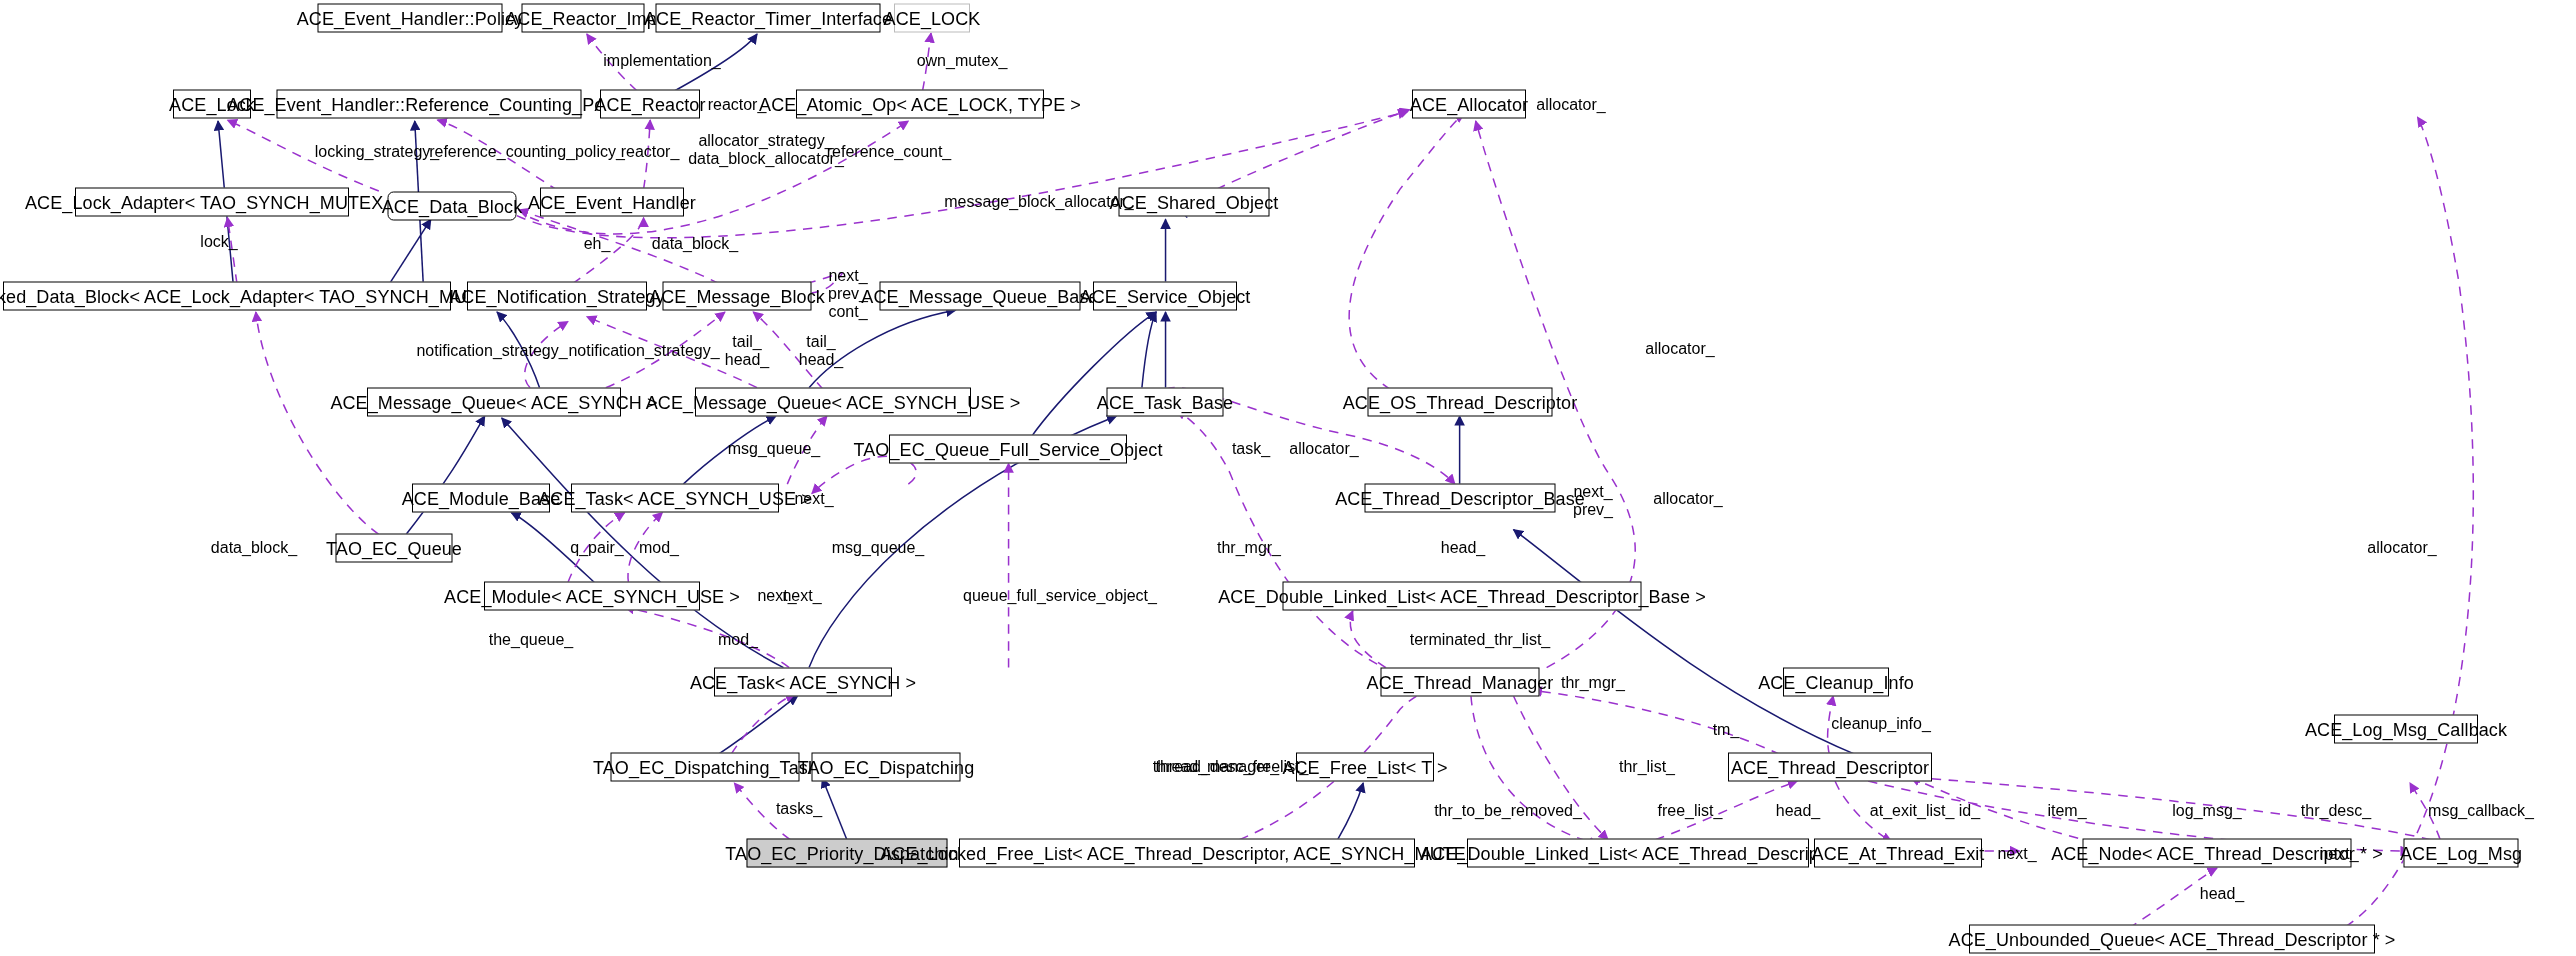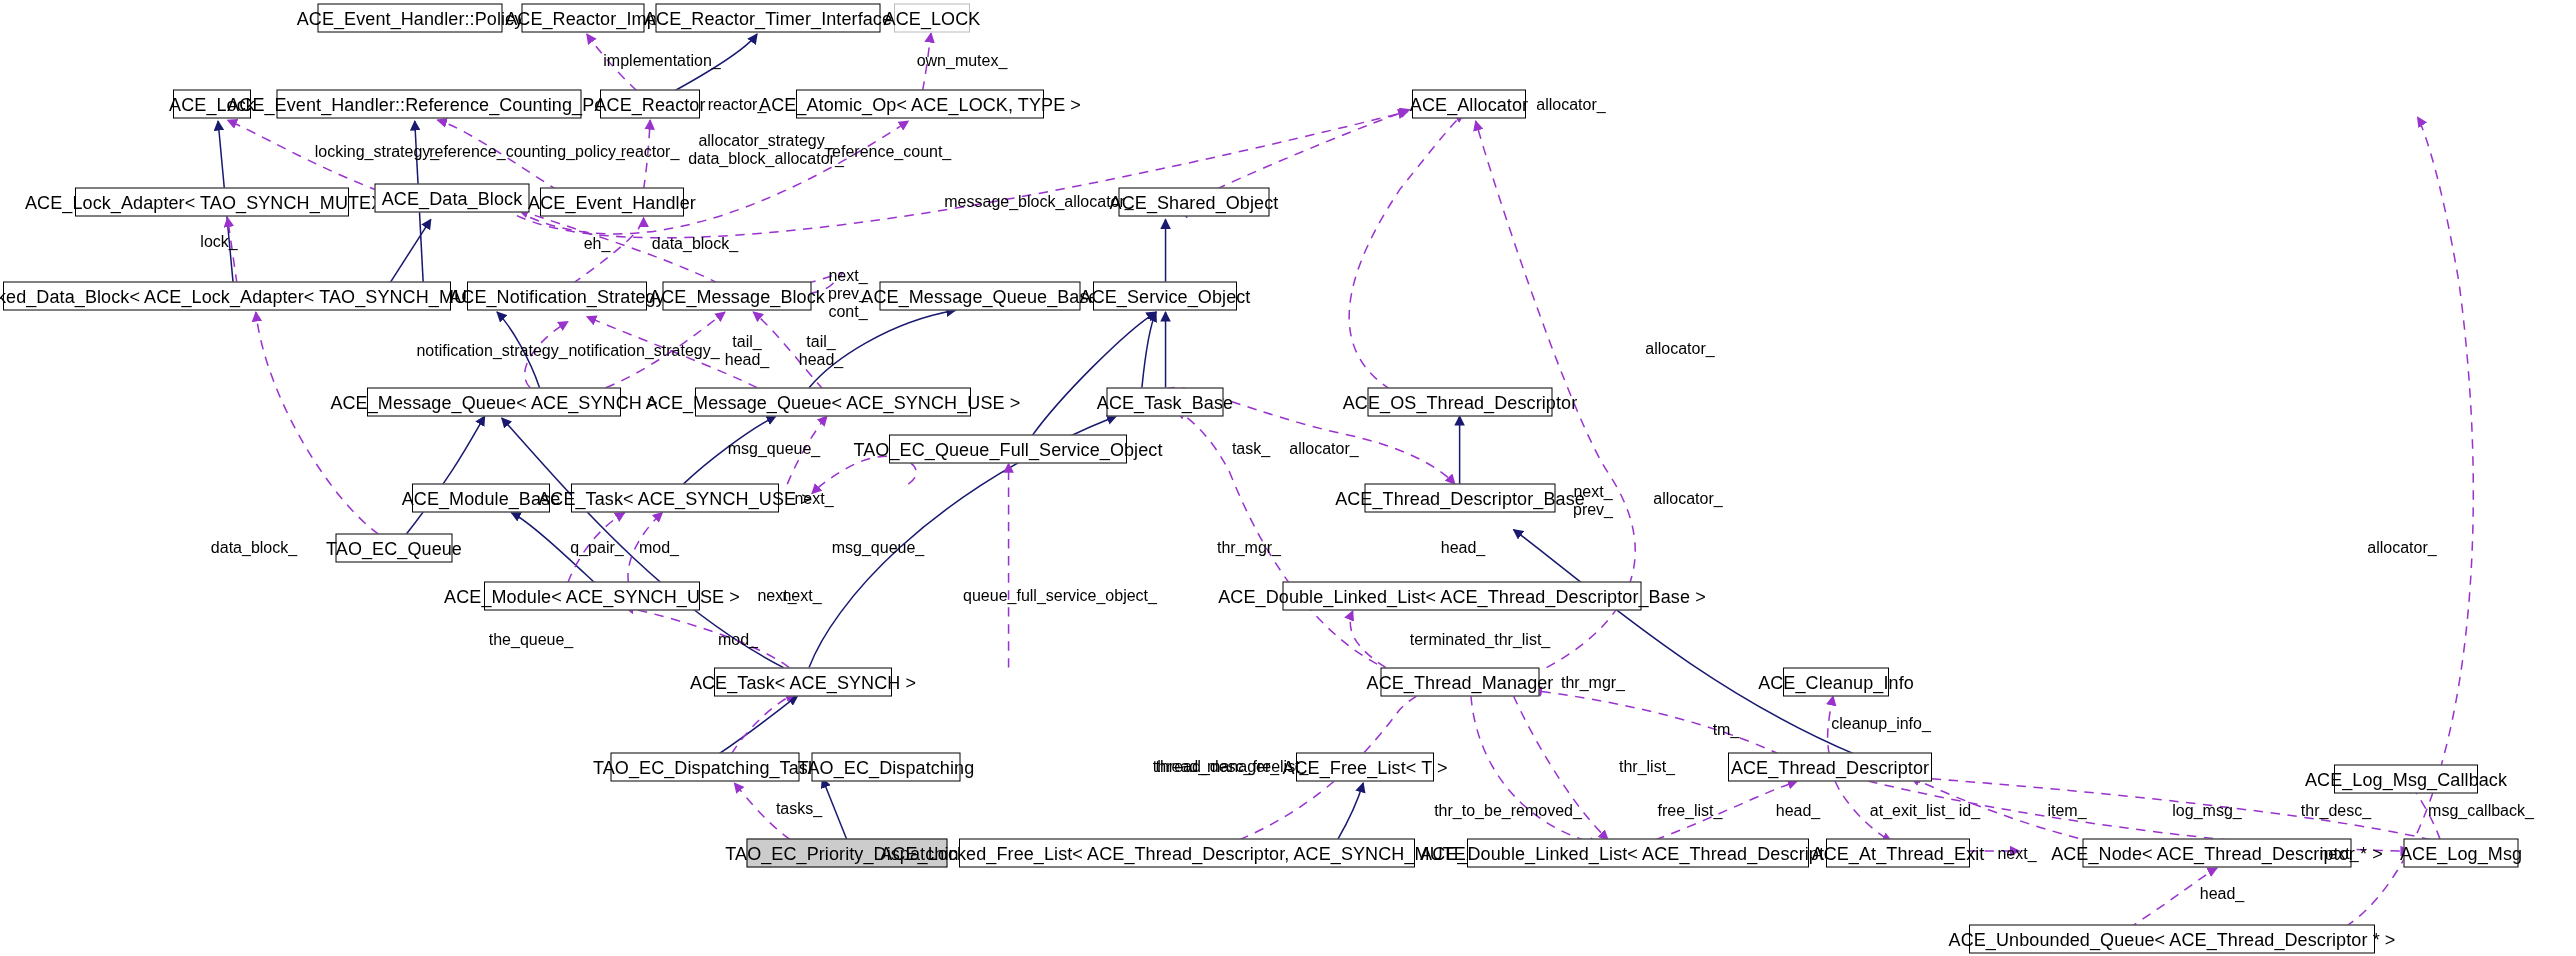--- a/index.html
+++ b/index.html
@@ -132,21 +132,21 @@
       <div class="node" style="left: 410px; top: 18px; width: 185px;">ACE_Event_Handler::Policy</div>
       <div class="node" style="left: 583px; top: 18px; width: 123px;">ACE_Reactor_Impl</div>
       <div class="node" style="left: 768px; top: 18px; width: 225px;">ACE_Reactor_Timer_Interface</div>
       <div class="node lightborder" style="left: 932px; top: 18px; width: 76px;">ACE_LOCK</div>
       <div class="node" style="left: 212px; top: 104px; width: 78px;">ACE_Lock</div>
       <div class="node" style="left: 429px; top: 104px; width: 305px;">ACE_Event_Handler::Reference_Counting_Policy</div>
       <div class="node" style="left: 650px; top: 104px; width: 100px;">ACE_Reactor</div>
       <div class="node" style="left: 920px; top: 104px; width: 248px;">ACE_Atomic_Op&lt; ACE_LOCK, TYPE &gt;</div>
       <div class="node" style="left: 1469px; top: 104px; width: 114px;">ACE_Allocator</div>
       <div class="node" style="left: 212px; top: 202px; width: 274px;">ACE_Lock_Adapter&lt; TAO_SYNCH_MUTEX &gt;</div>
-      <div class="node" style="left: 452px; top: 198px; width: 155px;">ACE_Data_Block</div>
+      <div class="node" style="left: 452px; top: 206px; width: 129px; border-radius: 6px;">ACE_Data_Block</div>
       <div class="node" style="left: 612px; top: 202px; width: 144px;">ACE_Event_Handler</div>
       <div class="node" style="left: 1194px; top: 202px; width: 151px;">ACE_Shared_Object</div>
       <div class="node" style="left: 227px; top: 296px; width: 448px;">ACE_Locked_Data_Block&lt; ACE_Lock_Adapter&lt; TAO_SYNCH_MUTEX &gt; &gt;</div>
       <div class="node" style="left: 557px; top: 296px; width: 180px;">ACE_Notification_Strategy</div>
       <div class="node" style="left: 737px; top: 296px; width: 149px;">ACE_Message_Block</div>
       <div class="node" style="left: 980px; top: 296px; width: 201px;">ACE_Message_Queue_Base</div>
       <div class="node" style="left: 1165px; top: 296px; width: 144px;">ACE_Service_Object</div>
       <div class="node" style="left: 494px; top: 402px; width: 254px;">ACE_Message_Queue&lt; ACE_SYNCH &gt;</div>
       <div class="node" style="left: 833px; top: 402px; width: 276px;">ACE_Message_Queue&lt; ACE_SYNCH_USE &gt;</div>
       <div class="node" style="left: 1165px; top: 402px; width: 117px;">ACE_Task_Base</div>
@@ -158,25 +158,25 @@
       <div class="node" style="left: 394px; top: 548px; width: 117px;">TAO_EC_Queue</div>
       <div class="node" style="left: 592px; top: 596px; width: 216px;">ACE_Module&lt; ACE_SYNCH_USE &gt;</div>
       <div class="node" style="left: 1462px; top: 596px; width: 359px;">ACE_Double_Linked_List&lt; ACE_Thread_Descriptor_Base &gt;</div>
       <div class="node" style="left: 803px; top: 682px; width: 178px;">ACE_Task&lt; ACE_SYNCH &gt;</div>
       <div class="node" style="left: 1460px; top: 682px; width: 159px;">ACE_Thread_Manager</div>
       <div class="node" style="left: 1836px; top: 682px; width: 106px;">ACE_Cleanup_Info</div>
       <div class="node" style="left: 705px; top: 767px; width: 189px;">TAO_EC_Dispatching_Task</div>
       <div class="node" style="left: 886px; top: 767px; width: 149px;">TAO_EC_Dispatching</div>
       <div class="node" style="left: 1365px; top: 767px; width: 138px;">ACE_Free_List&lt; T &gt;</div>
       <div class="node" style="left: 1830px; top: 767px; width: 204px;">ACE_Thread_Descriptor</div>
-      <div class="node" style="left: 2406px; top: 779px; width: 144px; text-align: right;">ACE_Log_Msg_Callback</div>
+      <div class="node" style="left: 2406px; top: 729px; width: 144px; text-align: right;">ACE_Log_Msg_Callback</div>
       <div class="node grey" style="left: 847px; top: 853px; width: 201px;">TAO_EC_Priority_Dispatching</div>
       <div class="node" style="left: 1187px; top: 853px; width: 456px;">ACE_Locked_Free_List&lt; ACE_Thread_Descriptor, ACE_SYNCH_MUTEX &gt;</div>
       <div class="node" style="left: 1638px; top: 853px; width: 342px;">ACE_Double_Linked_List&lt; ACE_Thread_Descriptor &gt;</div>
-      <div class="node" style="left: 1898px; top: 853px; width: 144px;">ACE_At_Thread_Exit</div>
+      <div class="node" style="left: 1898px; top: 853px; width: 168px;">ACE_At_Thread_Exit</div>
       <div class="node" style="left: 2217px; top: 853px; width: 269px;">ACE_Node&lt; ACE_Thread_Descriptor * &gt;</div>
       <div class="node" style="left: 2461px; top: 853px; width: 115px;">ACE_Log_Msg</div>
       <div class="node" style="left: 2172px; top: 939px; width: 406px;">ACE_Unbounded_Queue&lt; ACE_Thread_Descriptor * &gt;</div>
     </div>
   <div id="label-layer">
       <div class="edgelabel" style="left: 662px; top: 61px;">implementation_</div>
       <div class="edgelabel" style="left: 962px; top: 61px;">own_mutex_</div>
       <div class="edgelabel" style="left: 1571px; top: 105px;">allocator_</div>
       <div class="edgelabel" style="left: 377px; top: 152px;">locking_strategy_</div>
       <div class="edgelabel" style="left: 527px; top: 152px;">reference_counting_policy_</div>

